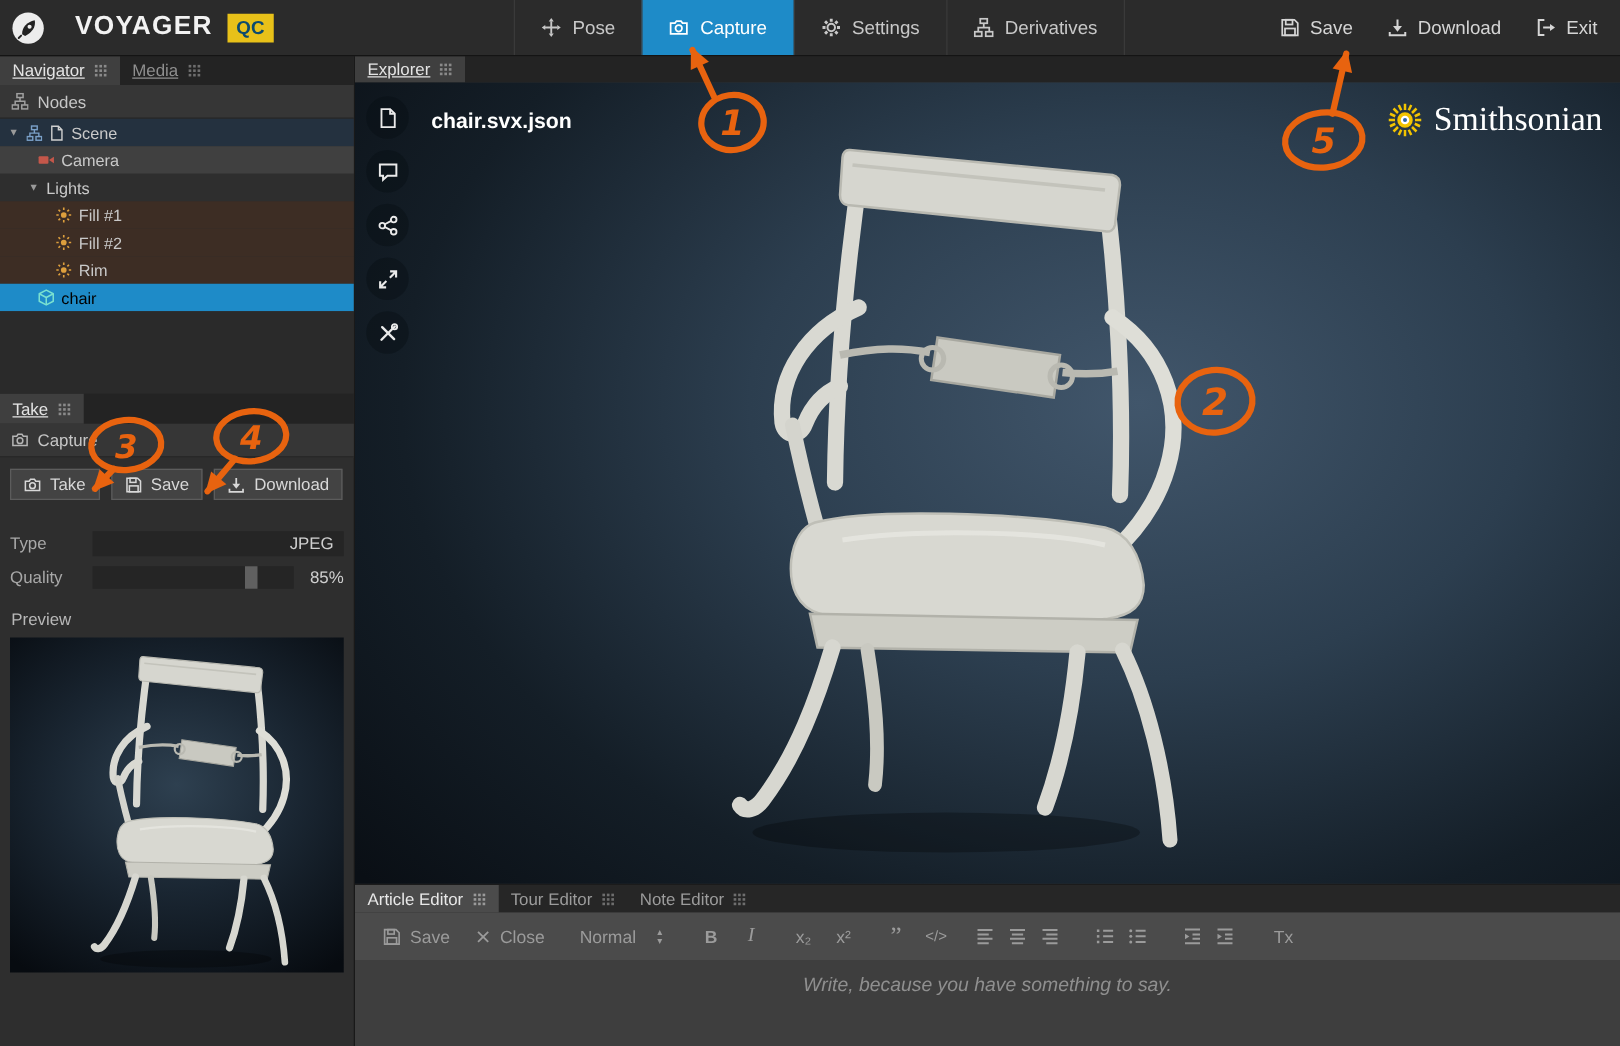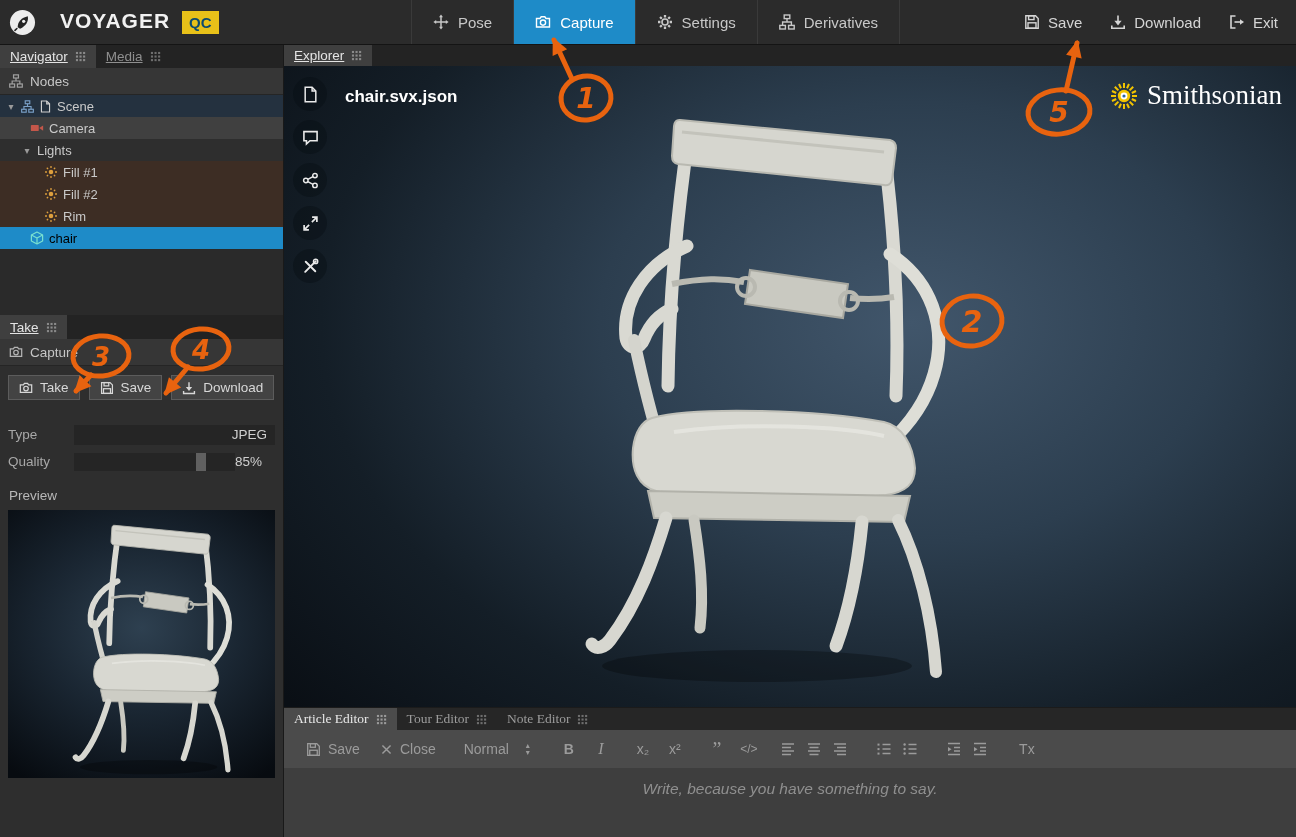--- a/index.html
+++ b/index.html
@@ -43,21 +43,21 @@
   .tree-fill{flex:0 0 66px;background:#2a2a2a;}
   .task-btnrow{display:flex;gap:9px;padding:9px 8px 8px 8px;}
   .btn{display:flex;align-items:center;gap:7px;background:#434343;border:1px solid #5c5c5c;
        color:#d8d8d8;font-size:13.5px;padding:4px 10px;cursor:pointer;}
   .kv{display:flex;align-items:center;margin:6px 8px 0 8px;height:21px;}
   .kv .lab{width:66px;font-size:13.5px;color:#a8a8a8;}
   .field{flex:1;background:#252525;height:20px;display:flex;align-items:center;justify-content:flex-end;
          padding:0 8px;font-size:13.5px;color:#cfcfcf;cursor:pointer;}
   .track{flex:1;height:18px;background:#252525;position:relative;cursor:pointer;}
   .handle{position:absolute;top:0;left:76%;width:10px;height:18px;background:#606060;}
-  .qval{width:40px;font-size:13.5px;color:#cfcfcf;}
+  .qval{width:40px;text-align:right;font-size:13.5px;color:#cfcfcf;}
   .kv-type{margin-top:16px;}
   .prev-label{margin:16px 0 0 9px;font-size:13.5px;color:#b8b8b8;}
   .preview-box{margin:7px 8px 0 8px;width:267px;height:268px;
         background:radial-gradient(220px 190px at 50% 44%,#2e4050 0%,#1a2632 45%,#070b10 95%);
         display:flex;align-items:center;justify-content:center;cursor:pointer;}
 
   
   .main{position:absolute;left:284px;top:44px;right:0;bottom:0;display:flex;flex-direction:column;}
   .xtabrow{height:22px;flex:0 0 22px;background:#232323;display:flex;}
   .viewport{position:relative;flex:0 0 641px;
@@ -66,21 +66,21 @@
   .vtoolbar{position:absolute;left:9px;top:11px;display:flex;flex-direction:column;gap:9px;}
   .vbtn{width:34px;height:34px;border-radius:17px;background:rgba(8,14,20,0.42);
         display:flex;align-items:center;justify-content:center;color:#eaeaea;cursor:pointer;}
   .vtitle{position:absolute;left:61px;top:21px;font-size:17px;font-weight:bold;color:#fff;}
   .brand{position:absolute;right:14px;top:14px;display:flex;align-items:center;gap:9px;cursor:pointer;text-align:center;}
   .brand-text{font-family:"Liberation Serif",serif;font-size:27px;color:#fff;}
   .chair-main{position:absolute;left:248px;top:22px;}
 
   
   .etabs{height:22px;flex:0 0 22px;background:#262626;display:flex;border-top:1px solid #1b1b1b;}
-  .etab{display:flex;align-items:center;gap:7px;padding:0 10px;font-size:13.5px;color:#9c9c9c;cursor:pointer;font-family:Liberation Serif, serif;}
+  .etab{display:flex;align-items:center;gap:7px;padding:0 10px;font-size:13.5px;color:#9c9c9c;cursor:pointer;}
   .etab.active{background:#4b4b4b;color:#e8e8e8;}
   .etoolbar{height:38px;flex:0 0 38px;background:#4b4b4b;display:flex;align-items:center;
             padding:0 10px 0 22px;color:#9b9b9b;font-size:14px;}
   .tbtn{display:flex;align-items:center;gap:7px;color:#9b9b9b;cursor:pointer;}
   .fmt{min-width:22px;text-align:center;cursor:pointer;color:#9b9b9b;}
   .b-bold{font-weight:bold;} .b-ital{font-style:italic;font-family:"Liberation Serif",serif;font-size:16px;}
   .b-quote{font-size:20px;line-height:10px;font-family:"Liberation Serif",serif;}
   .b-code{font-size:12px;letter-spacing:0;}
   .updn{display:flex;flex-direction:column;font-size:8px;line-height:7px;color:#9b9b9b;margin-left:10px;cursor:pointer;} .gap20{margin-left:20px;} .gap28{margin-left:28px;} .gap10{margin-left:10px;}
   .econtent{flex:1;background:#3e3e3e;display:flex;justify-content:center;align-items:flex-start;

